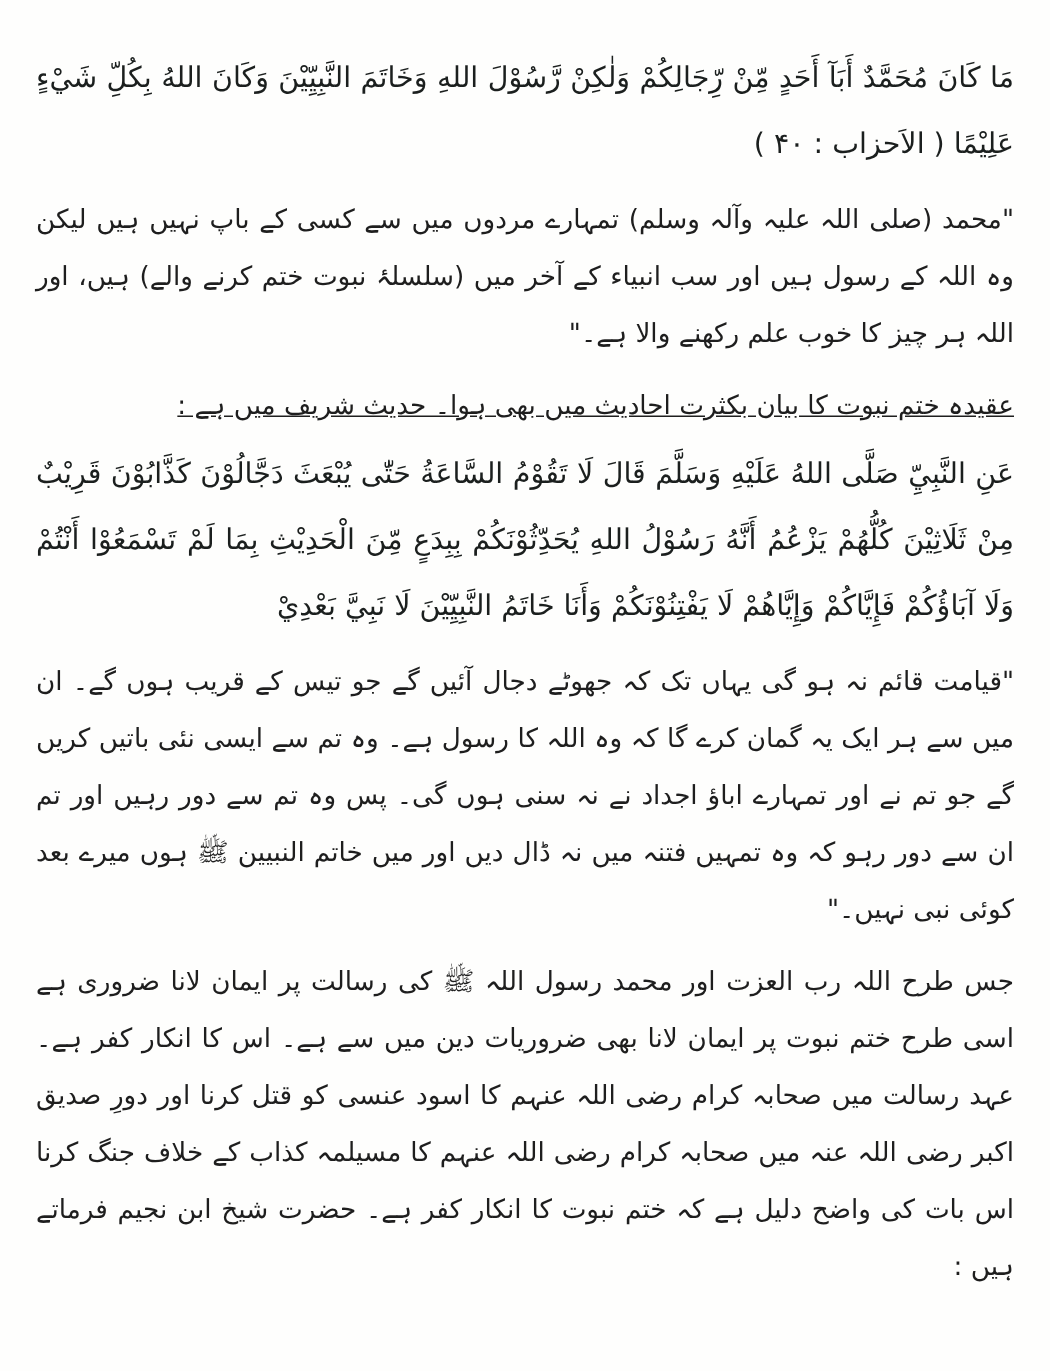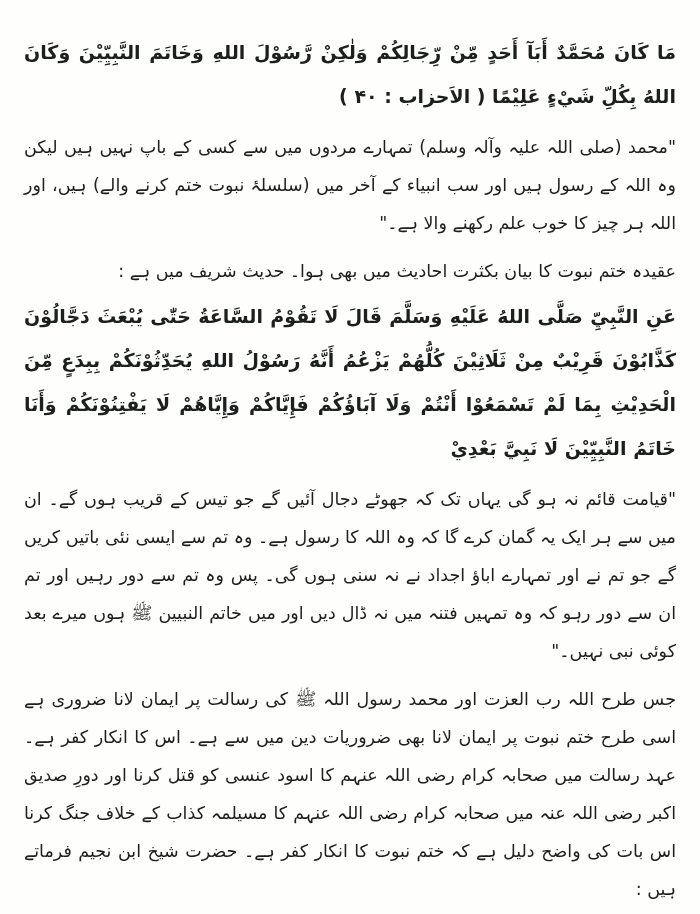--- a/index.html
+++ b/index.html
@@ -19,37 +19,38 @@
     height: 914px;
     padding: 30px 24px 10px 24px;
     background: #fefefd;
     color: #1d1d1d;
     direction: rtl;
   }
   p {
     margin: 0 0 10px 0;
   }
   .arabic {
-    font-weight: bold;
+    font-weight: normal;
     font-size: 19px;
     line-height: 44px;
     text-align: justify;
     text-align-last: right;
     color: #1b1f1e;
   }
   .urdu {
     font-size: 17.5px;
     line-height: 38px;
     text-align: justify;
     text-align-last: right;
     color: #1e1e1e;
   }
   .urdu.single {
     text-align: right;
     text-align-last: auto;
+    text-decoration: underline;
   }
   .lead-in {
     margin-bottom: 4px;
   }
 </style>
 </head>
 <body>
 
 <div class="page">
 

